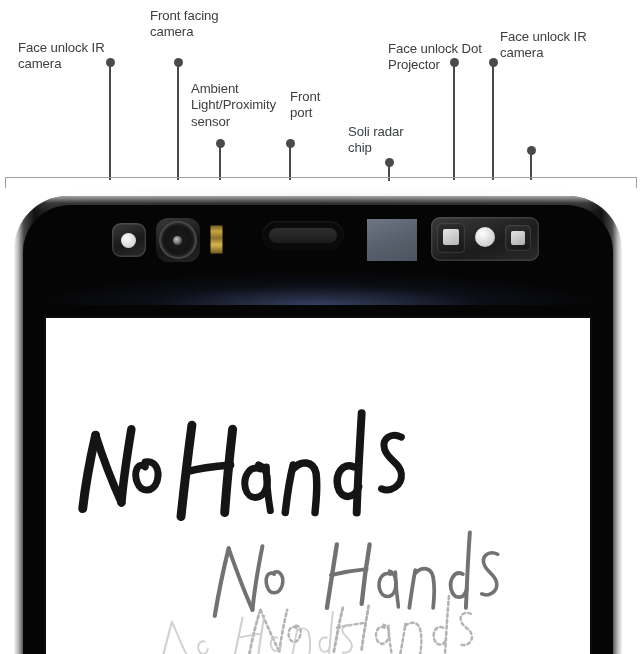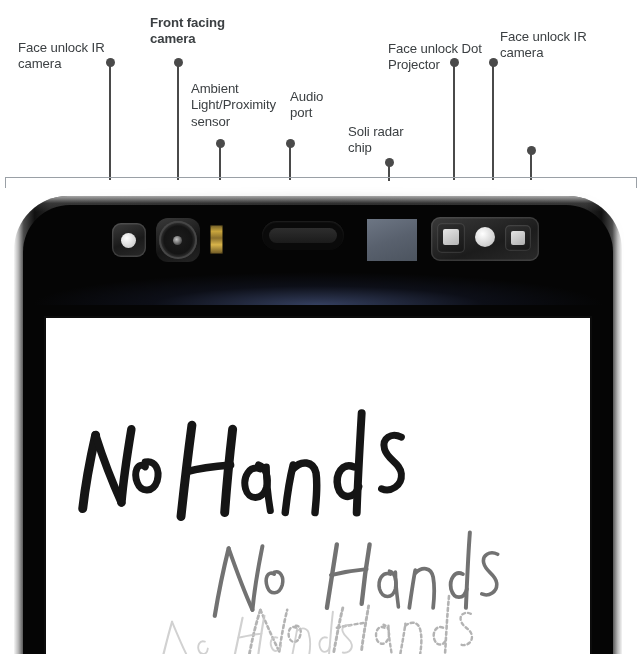--- a/index.html
+++ b/index.html
@@ -218,36 +218,36 @@
 
   <div class="callouts">
 
     <div class="callout-label" style="left:18px; top:40px;">Face unlock IR
 camera</div>
     <div class="leader" style="left:106px; top:58px; width:9px; height:122px;">
       <div class="stem" style="height:118px;"></div>
         <div class="dot"></div>
     </div>
 
-    <div class="callout-label" style="left:150px; top:15px;font-weight:bold;">Front facing
+    <div class="callout-label" style="left:150px; top:8px;">Front facing
 camera</div>
     <div class="leader" style="left:174px; top:58px; width:9px; height:122px;">
       <div class="stem" style="height:118px;"></div>
         <div class="dot"></div>
     </div>
 
     <div class="callout-label" style="left:191px; top:81px;">Ambient
 Light/Proximity
 sensor</div>
     <div class="leader" style="left:216px; top:139px; width:9px; height:41px;">
       <div class="stem" style="height:37px;"></div>
         <div class="dot"></div>
     </div>
 
-    <div class="callout-label" style="left:290px; top:89px;">Audio
+    <div class="callout-label" style="left:290px; top:89px;">Front
 port</div>
     <div class="leader" style="left:286px; top:139px; width:9px; height:41px;">
       <div class="stem" style="height:37px;"></div>
         <div class="dot"></div>
     </div>
 
     <div class="callout-label" style="left:348px; top:124px;">Soli radar
 chip</div>
     <div class="leader" style="left:385px; top:158px; width:9px; height:23px;">
       <div class="stem" style="height:19px;"></div>

